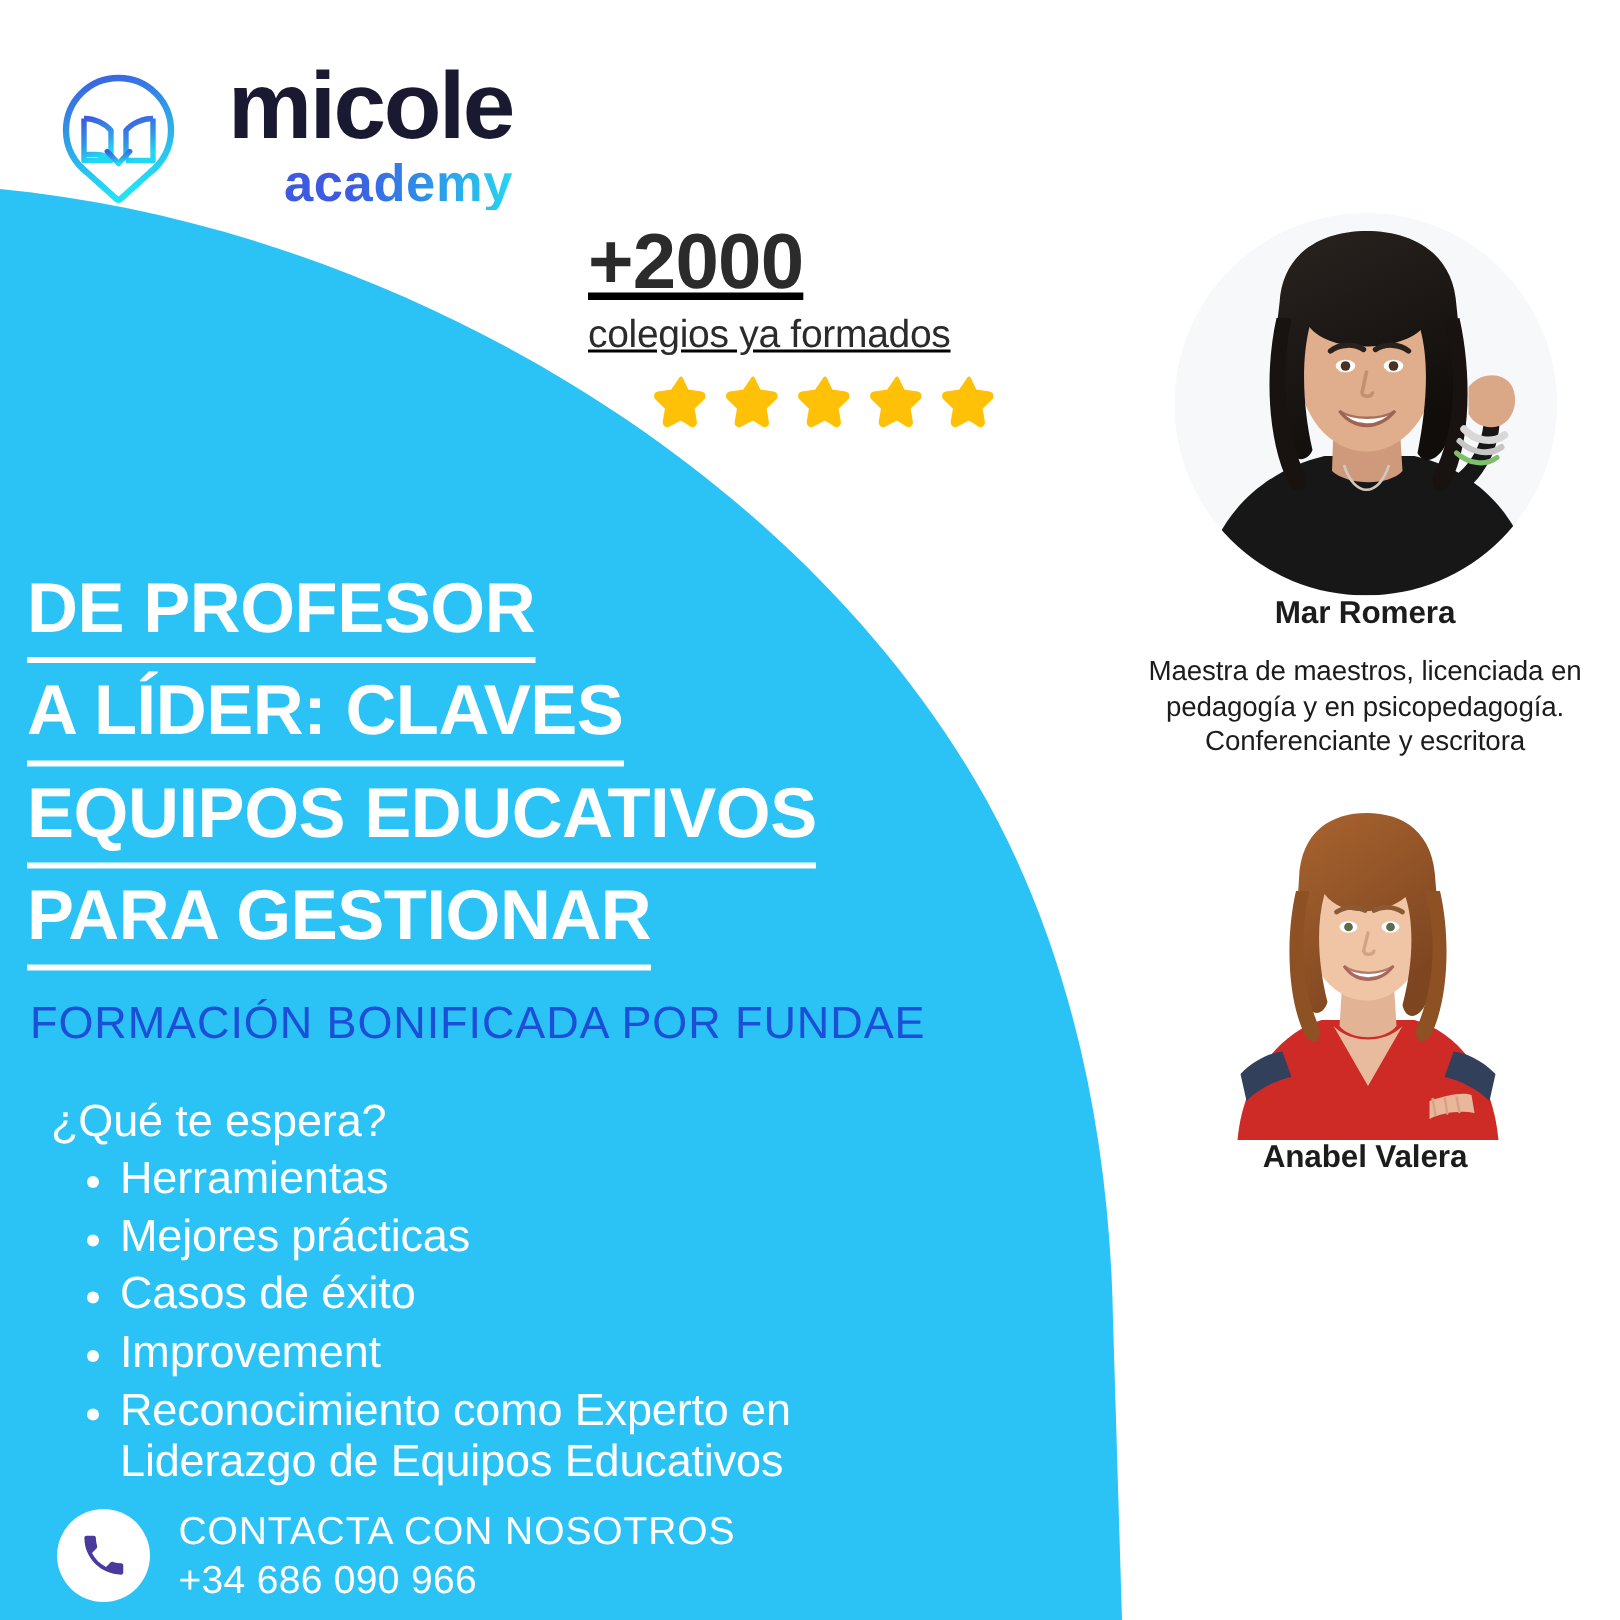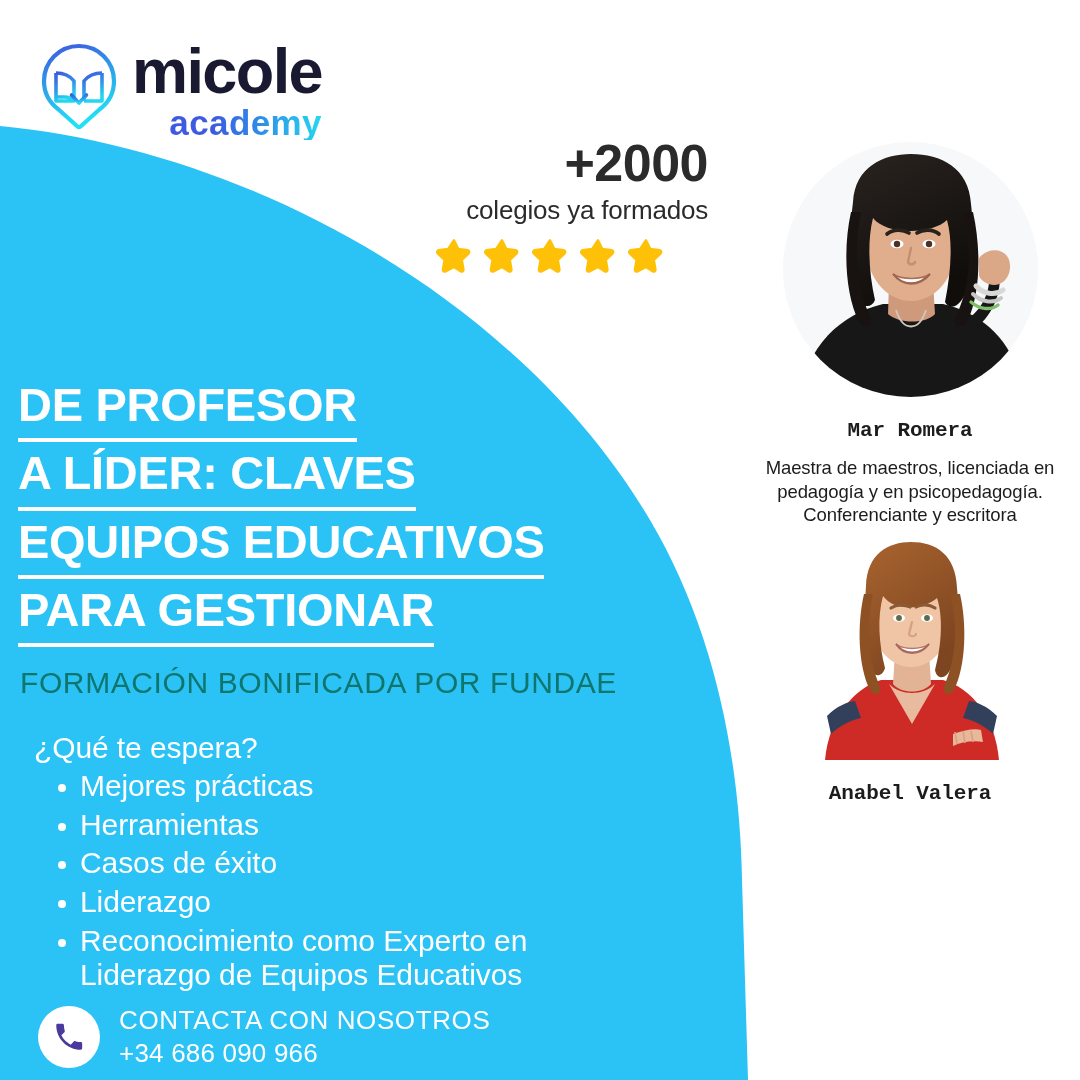--- a/index.html
+++ b/index.html
@@ -27,21 +27,22 @@
     pointer-events: none;
   }
 
   
   .logo-block {
     position: absolute;
     left: 36px;
     top: 40px;
     z-index: 5;
     display: flex;
-    align-items: flex-start;
+    align-items: flex-end;
+    gap: 20px;
   }
   .logo-mark { width: 86px; height: 94px; flex: 0 0 auto; }
   .logo-word {
     margin-left: 10px;
     display: flex;
     flex-direction: column;
     align-items: flex-start;
     line-height: 1;
   }
   .logo-micole {
@@ -59,24 +60,25 @@
     background: linear-gradient(90deg, #3d5ae0 0%, #3d5ae0 28%, #2f8ae8 58%, #25d7f0 100%);
     -webkit-background-clip: text;
     background-clip: text;
     color: transparent;
   }
 
   
   .stats {
     position: absolute;
     left: 392px;
-    top: 136px;
+    top: 148px;
     width: 316px;
-    text-align: right;
-    z-index: 5;
+    text-align: left;
+    z-index: 5;
+    text-decoration: underline;
   }
   .stats-number {
     font-size: 52px;
     font-weight: 700;
     color: #2b2b2b;
     letter-spacing: -0.5px;
     line-height: 1.05;
   }
   .stats-caption {
     font-size: 26px;
@@ -117,21 +119,21 @@
   }
 
   
   .subtitle {
     position: absolute;
     left: 20px;
     top: 666px;
     z-index: 5;
     font-size: 30px;
     font-weight: 400;
-    color: #0f766e;
+    color: #1d4ed8;
     letter-spacing: 0.6px;
   }
 
   
   .expect {
     position: absolute;
     left: 34px;
     top: 731px;
     z-index: 5;
     width: 600px;
@@ -220,23 +222,22 @@
     height: 255px;
     margin: 0 auto;
   }
   .portrait-wrap.p2 { width: 215px; height: 232px; }
   .portrait-svg { width: 100%; height: 100%; display: block; }
 
   .speaker-name {
     font-size: 21px;
     font-weight: 700;
     color: #1c1c1c;
-    margin-top: 22px;
+    margin-top: 0;
     letter-spacing: -0.1px;
-    font-family: Liberation Mono, monospace;
   }
   .speaker-bio {
     font-size: 18.5px;
     font-weight: 400;
     color: #1c1c1c;
     line-height: 1.28;
     margin-top: 14px;
     letter-spacing: -0.1px;
   }
 </style>
@@ -308,24 +309,24 @@
       <div class="headline-line"><span class="ul">A LÍDER: CLAVES </span></div>
       <div class="headline-line"><span class="ul">EQUIPOS EDUCATIVOS</span></div>
       <div class="headline-line"><span class="ul">PARA GESTIONAR</span></div>
     </div>
 
   <div class="subtitle">FORMACIÓN BONIFICADA POR FUNDAE</div>
 
   <div class="expect">
     <div class="expect-title">¿Qué te espera?</div>
     <ul class="expect-list" id="expect-list">
+        <li>Herramientas</li>
         <li>Mejores prácticas</li>
-        <li>Herramientas</li>
         <li>Casos de éxito</li>
-        <li>Liderazgo</li>
+        <li>Improvement</li>
         <li>Reconocimiento como Experto en Liderazgo de Equipos Educativos</li>
       </ul>
   </div>
 
   <div class="contact">
     <div class="phone-circle">
       <svg width="34" height="34" viewBox="0 0 24 24">
         <path d="M6.6 10.8c1.5 2.9 3.7 5.1 6.6 6.6l2.2-2.2c.3-.3.7-.4 1.1-.2 1.2.4 2.5.6 3.8.6.6 0 1 .4 1 1V20c0 .6-.4 1-1 1C10.8 21 3 13.2 3 3.7c0-.6.4-1 1-1h3.4c.6 0 1 .4 1 1 0 1.3.2 2.6.6 3.8.1.4 0 .8-.2 1.1l-2.2 2.2z" fill="#4b3a9e"></path>
       </svg>
     </div>

